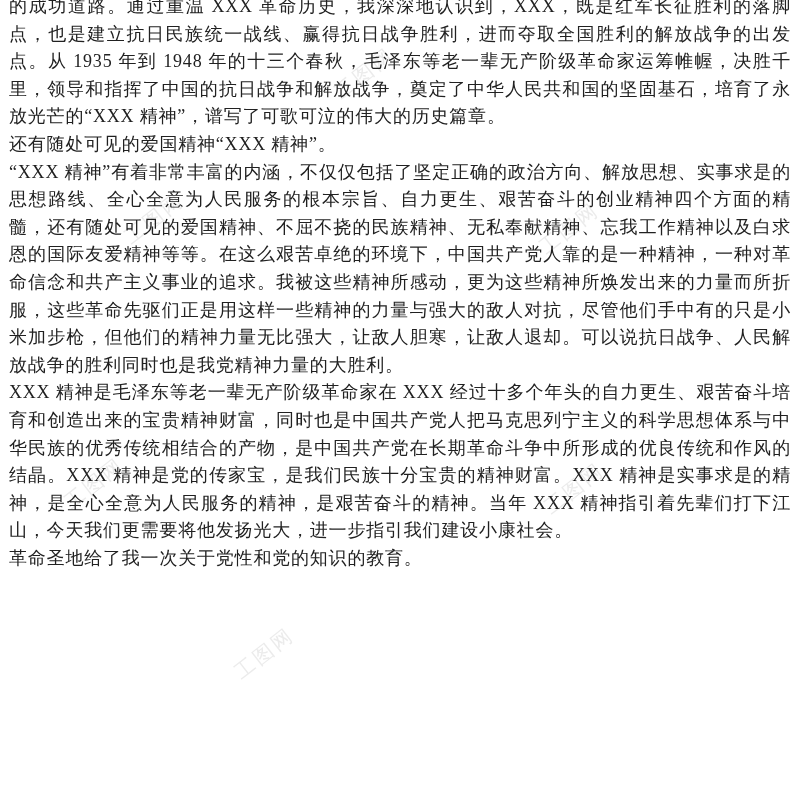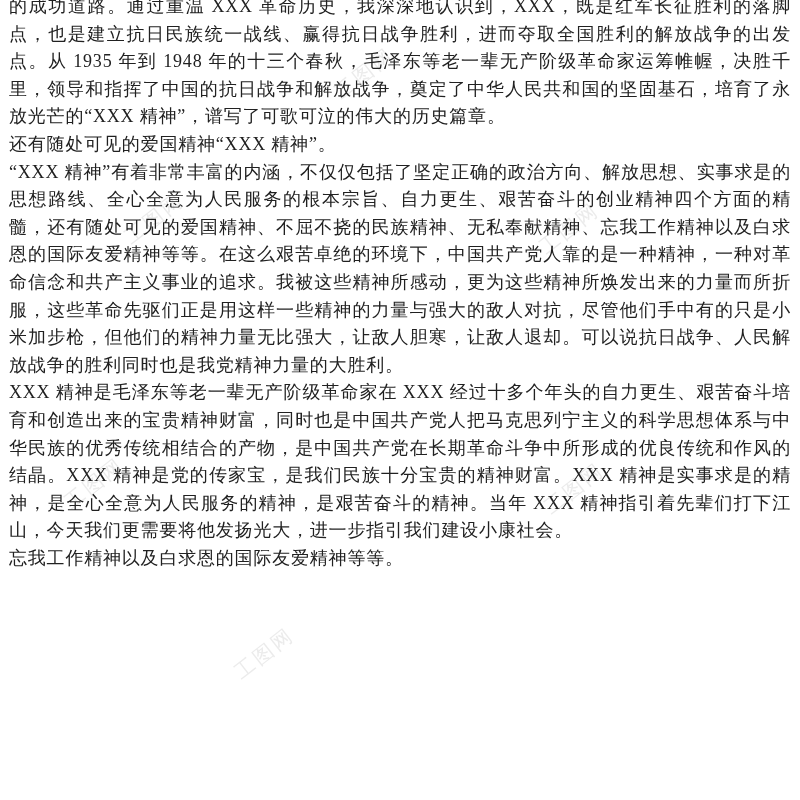--- a/index.html
+++ b/index.html
@@ -67,16 +67,16 @@
     <span class="wm wm-4">工图网</span>
     <span class="wm wm-5">工图网</span>
     <span class="wm wm-6">工图网</span>
   </div>
 
   <div class="content">
     <p>的成功道路。通过重温 XXX 革命历史，我深深地认识到，XXX，既是红军长征胜利的落脚点，也是建立抗日民族统一战线、赢得抗日战争胜利，进而夺取全国胜利的解放战争的出发点。从 1935 年到 1948 年的十三个春秋，毛泽东等老一辈无产阶级革命家运筹帷幄，决胜千里，领导和指挥了中国的抗日战争和解放战争，奠定了中华人民共和国的坚固基石，培育了永放光芒的“XXX 精神”，谱写了可歌可泣的伟大的历史篇章。</p>
     <p>还有随处可见的爱国精神“XXX 精神”。</p>
     <p>“XXX 精神”有着非常丰富的内涵，不仅仅包括了坚定正确的政治方向、解放思想、实事求是的思想路线、全心全意为人民服务的根本宗旨、自力更生、艰苦奋斗的创业精神四个方面的精髓，还有随处可见的爱国精神、不屈不挠的民族精神、无私奉献精神、忘我工作精神以及白求恩的国际友爱精神等等。在这么艰苦卓绝的环境下，中国共产党人靠的是一种精神，一种对革命信念和共产主义事业的追求。我被这些精神所感动，更为这些精神所焕发出来的力量而所折服，这些革命先驱们正是用这样一些精神的力量与强大的敌人对抗，尽管他们手中有的只是小米加步枪，但他们的精神力量无比强大，让敌人胆寒，让敌人退却。可以说抗日战争、人民解放战争的胜利同时也是我党精神力量的大胜利。</p>
     <p>XXX 精神是毛泽东等老一辈无产阶级革命家在 XXX 经过十多个年头的自力更生、艰苦奋斗培育和创造出来的宝贵精神财富，同时也是中国共产党人把马克思列宁主义的科学思想体系与中华民族的优秀传统相结合的产物，是中国共产党在长期革命斗争中所形成的优良传统和作风的结晶。XXX 精神是党的传家宝，是我们民族十分宝贵的精神财富。XXX 精神是实事求是的精神，是全心全意为人民服务的精神，是艰苦奋斗的精神。当年 XXX 精神指引着先辈们打下江山，今天我们更需要将他发扬光大，进一步指引我们建设小康社会。</p>
-    <p>忘我工作精神以及白求恩的国际友爱精神等等。</p>
+    <p>革命圣地给了我一次关于党性和党的知识的教育。</p>
   </div>
 
 </div>
 
 </body></html>

